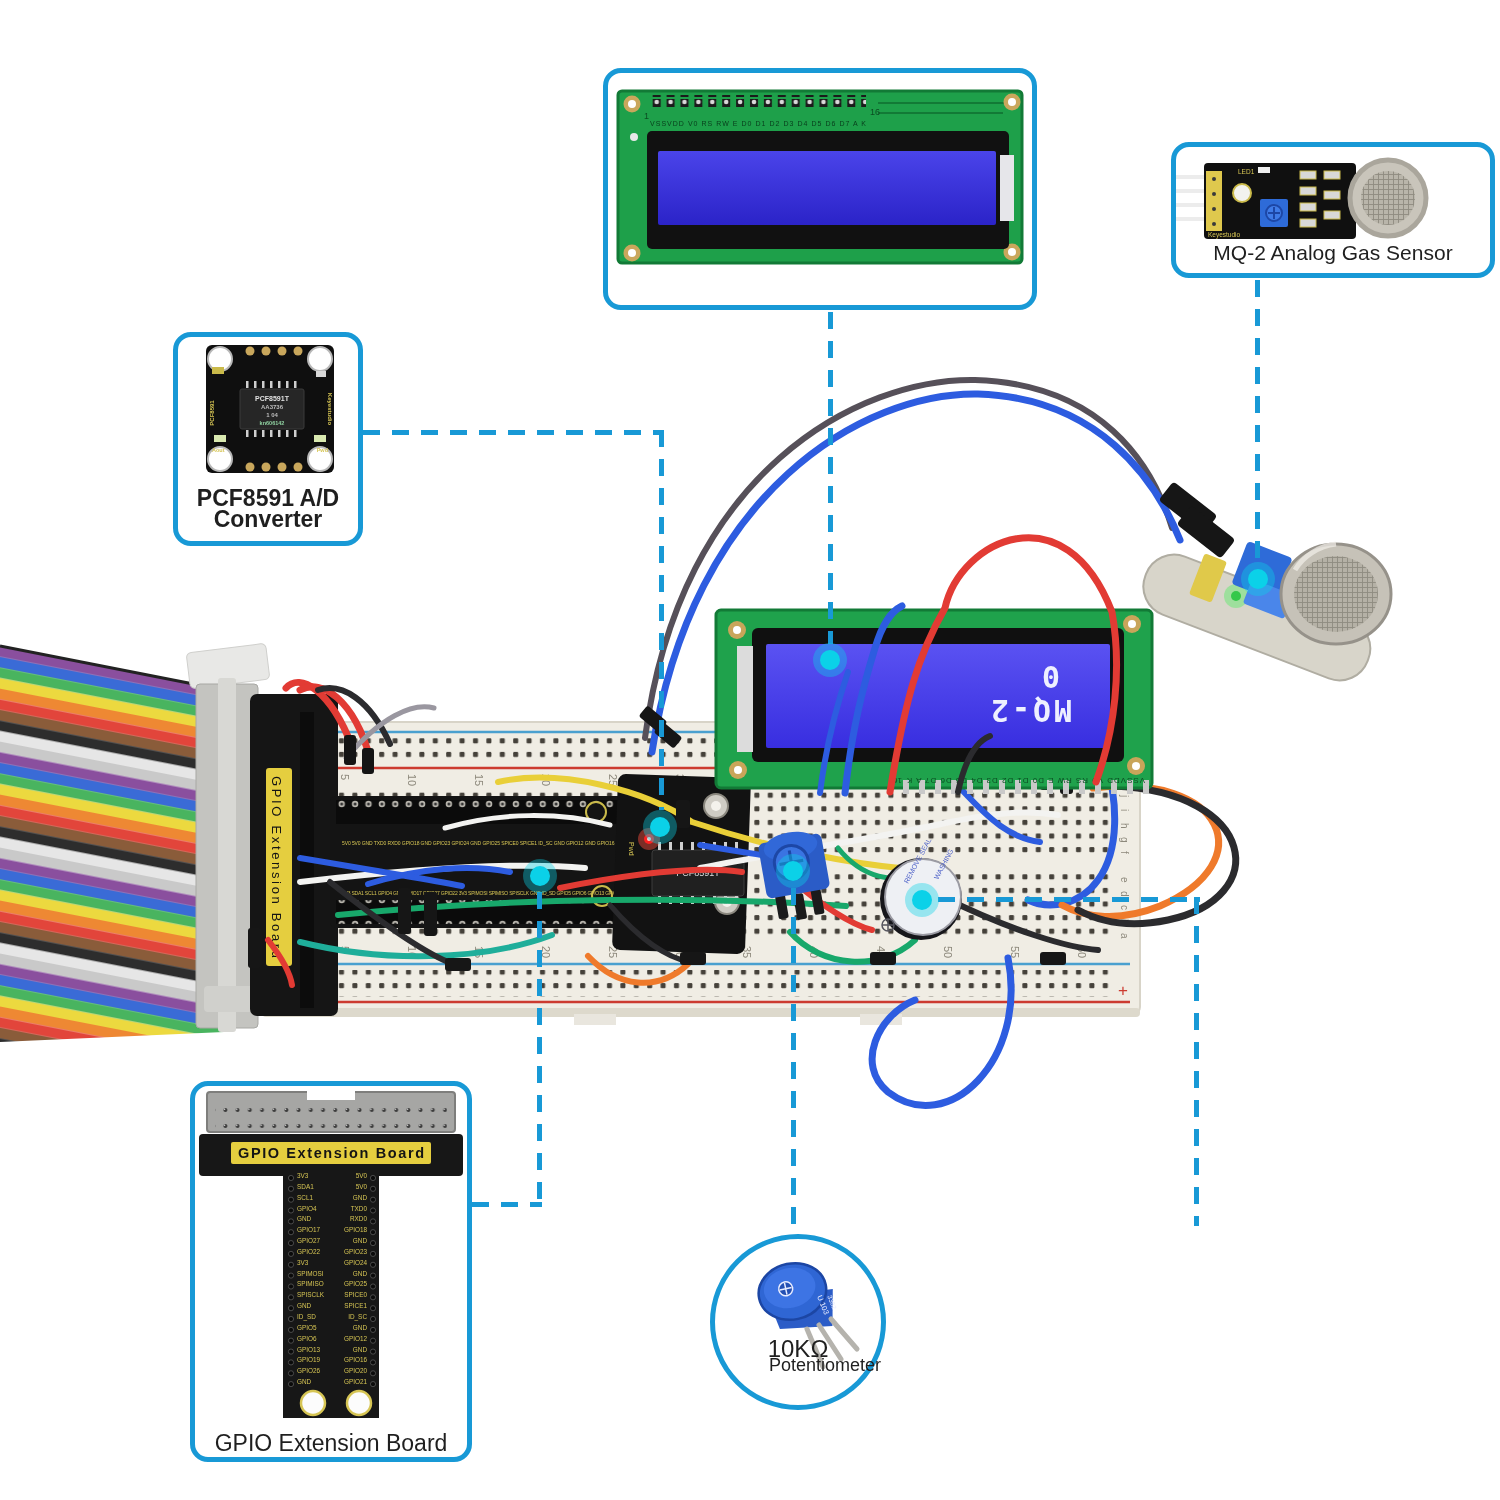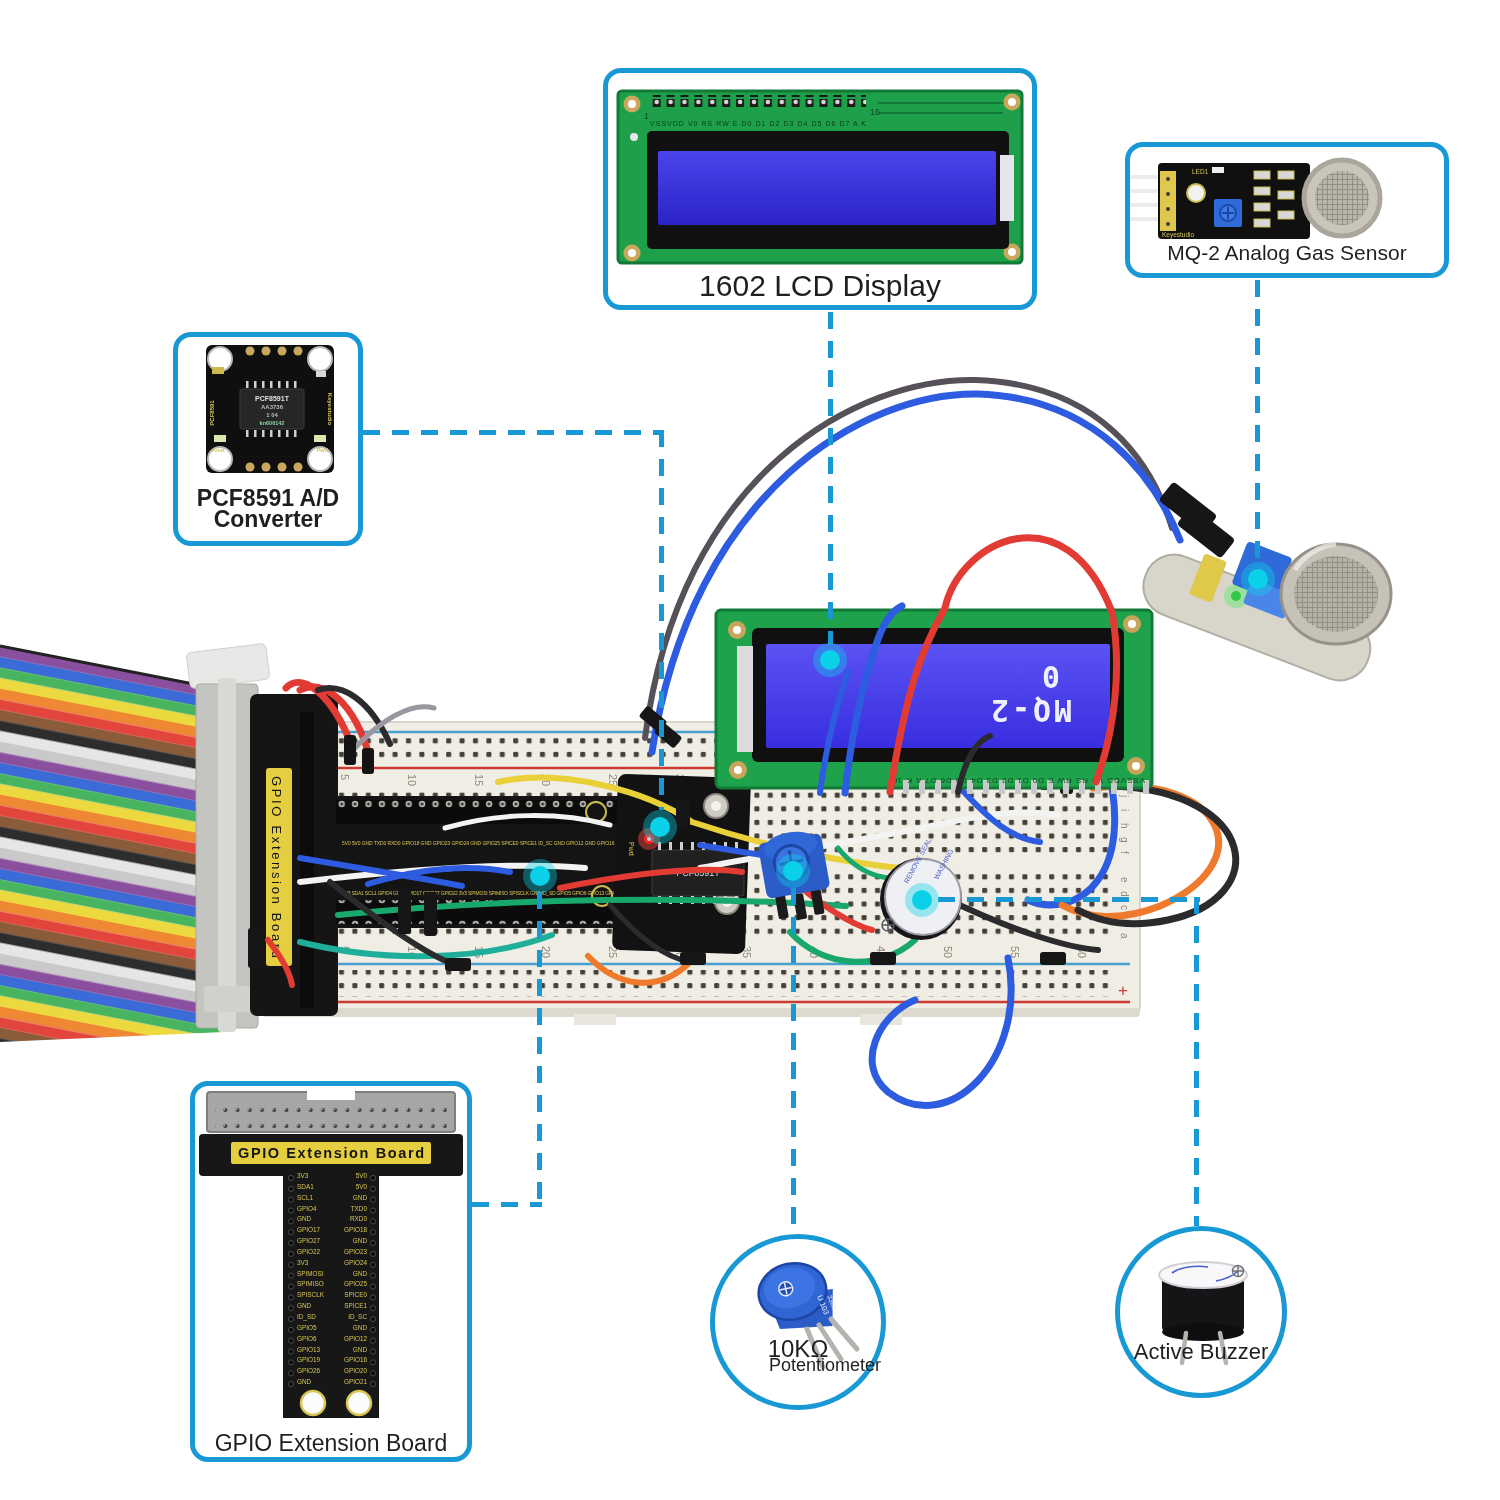--- a/index.html
+++ b/index.html
@@ -362,24 +362,23 @@
         <circle cx="404" cy="179" r="4" fill="#fff"></circle>
       <rect x="42" y="22" width="216" height="12" fill="url(#lcdpin)"></rect>
       <text x="36" y="46" font-size="9" fill="#0b4d22">1</text>
       <text x="262" y="42" font-size="9" fill="#0b4d22">16</text>
       <text x="150" y="53" font-size="7" fill="#083d1c" text-anchor="middle" textLength="216">VSSVDD V0 RS RW E D0 D1 D2 D3 D4 D5 D6 D7 A K</text>
       <rect x="39" y="58" width="362" height="118" rx="5" fill="#111"></rect>
       <rect x="50" y="78" width="338" height="74" rx="2" fill="url(#lcdg2)"></rect>
       <rect x="392" y="82" width="14" height="66" fill="#e6e6ea"></rect>
       <circle cx="26" cy="64" r="4" fill="#e8e8e8"></circle>
     </svg>
-    <div class="clabel" style="top:196px;font-size:30px;">1602 LCD Display</div>
   </div>
 
-  <div class="co box" style="left:1125px;top:142px;width:324px;height:136px;">
+  <div class="co box" style="left:1171px;top:142px;width:324px;height:136px;">
     <svg width="262" height="94" viewBox="0 0 262 94">
       <line x1="0" y1="30" x2="32" y2="30" stroke="#ececec" stroke-width="4"></line>
       <line x1="0" y1="44" x2="32" y2="44" stroke="#ececec" stroke-width="4"></line>
       <line x1="0" y1="58" x2="32" y2="58" stroke="#ececec" stroke-width="4"></line>
       <line x1="0" y1="72" x2="32" y2="72" stroke="#ececec" stroke-width="4"></line>
       <rect x="28" y="16" width="152" height="76" rx="4" fill="#101010"></rect>
       <rect x="30" y="24" width="16" height="60" fill="#dfc84d"></rect>
       <circle cx="38" cy="32" r="2" fill="#3a3a3a"></circle>
         <circle cx="38" cy="47" r="2" fill="#3a3a3a"></circle>
       <circle cx="38" cy="62" r="2" fill="#3a3a3a"></circle>
@@ -591,29 +590,14 @@
       <g stroke="#b5b3ad" stroke-width="5" stroke-linecap="round">
         <line x1="92" y1="90" x2="108" y2="128"></line>
         <line x1="104" y1="86" x2="126" y2="120"></line>
         <line x1="116" y1="80" x2="142" y2="110"></line>
       </g>
     </svg>
     <div class="clabel" style="top:96px;font-size:24px;">10KΩ</div>
     <div class="clabel" style="top:116px;font-size:18px;text-align:right;">Potentiometer</div>
   </div>
 
-  <div class="co circle" style="left:1115px;top:1226px;width:172px;height:172px;">
-    <svg width="162" height="140" viewBox="0 0 162 140">
-      <rect x="42" y="44" width="82" height="58" rx="6" fill="#151518"></rect>
-      <ellipse cx="83" cy="101" rx="41" ry="9" fill="#0e0e10"></ellipse>
-      <ellipse cx="83" cy="44" rx="44" ry="13" fill="#f8f8fa" stroke="#cfcfd4" stroke-width="2"></ellipse>
-      <path d="M52,42 C60,36 76,34 88,36 M96,50 C106,48 114,44 118,40" stroke="#4b5fc8" stroke-width="1.6" fill="none"></path>
-      <circle cx="118" cy="40" r="5.5" fill="none" stroke="#707078" stroke-width="1.4"></circle>
-      <path d="M113,40 H123 M118,35 V45" stroke="#707078" stroke-width="1.4"></path>
-      <g stroke="#b5b3ad" stroke-width="4.5" stroke-linecap="round">
-        <line x1="66" y1="102" x2="62" y2="132"></line>
-        <line x1="100" y1="102" x2="106" y2="132"></line>
-      </g>
-    </svg>
-    <div class="clabel" style="top:108px;font-size:22px;">Active Buzzer</div>
-  </div>
 
 </div>
 
 </body></html>

